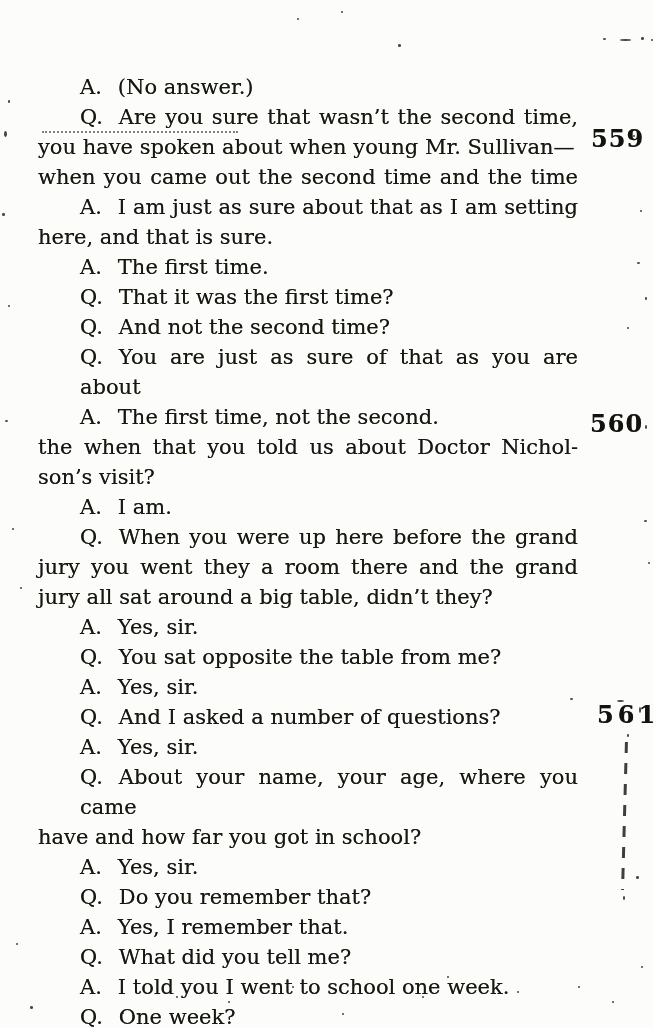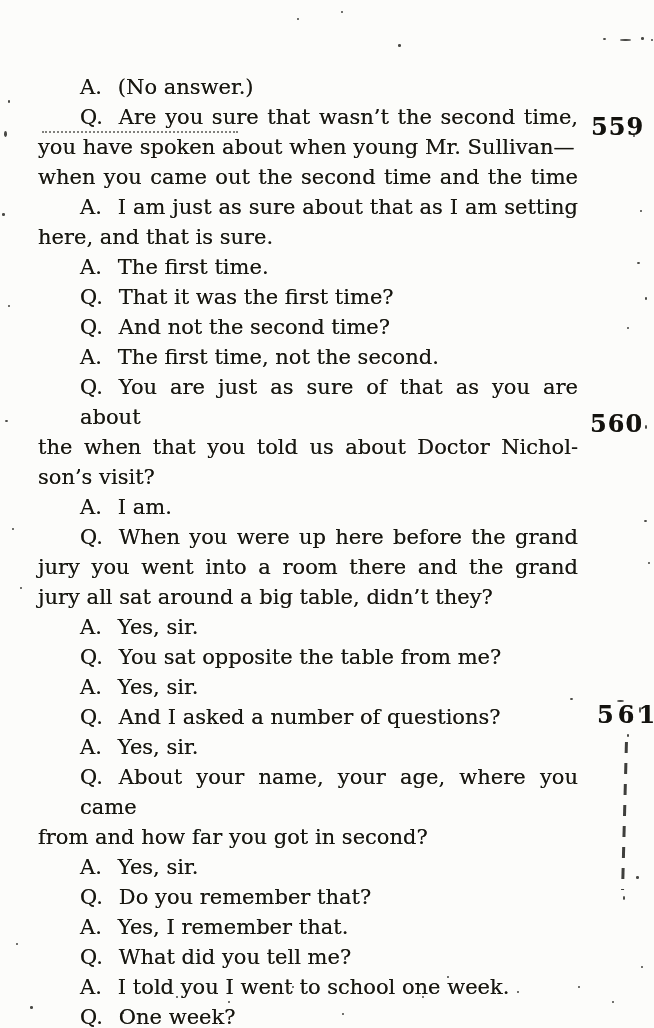--- a/index.html
+++ b/index.html
@@ -18,21 +18,21 @@
     text-shadow:0 0 .5px rgba(15,15,10,.65);
   }
   .line{text-align:justify;}
   .line.fill{text-align-last:justify;}
   .line.first{padding-left:42px;}
   .speaker{margin-right:16px;}
   .margin-num{
     position:absolute;font-size:24px;font-weight:bold;color:#13120e;
     text-shadow:0 0 .5px rgba(15,15,10,.6);
   }
-  #mn559{left:591px;top:112px;letter-spacing:1px;}
+  #mn559{left:591px;top:124px;letter-spacing:1px;}
   #mn560{left:590px;top:409px;letter-spacing:1px;}
   #mn561{left:597px;top:700px;letter-spacing:4px;}
   .dotted-smear{
     position:absolute;left:42px;top:126px;width:196px;height:5px;
     border-bottom:2px dotted rgba(25,25,20,.55);
   }
   .vdash{
     position:absolute;left:623px;top:742px;width:3px;height:148px;
     background:repeating-linear-gradient(to bottom,#1d1d1a 0 11px,transparent 11px 21px);
     transform:rotate(1.5deg);opacity:.85;
@@ -54,35 +54,35 @@
   <div class="transcript" id="transcript">
       <div class="line first"><span class="speaker">A.</span>(No answer.)</div>
       <div class="line first fill"><span class="speaker">Q.</span>Are you sure that wasn’t the second time,</div>
       <div class="line">you have spoken about when young Mr. Sullivan—</div>
       <div class="line fill">when you came out the second time and the time</div>
       <div class="line first fill"><span class="speaker">A.</span>I am just as sure about that as I am setting</div>
       <div class="line">here, and that is sure.</div>
       <div class="line first"><span class="speaker">A.</span>The first time.</div>
       <div class="line first"><span class="speaker">Q.</span>That it was the first time?</div>
       <div class="line first"><span class="speaker">Q.</span>And not the second time?</div>
+      <div class="line first fill"><span class="speaker">Q.</span>You are just as sure of that as you are about</div>
       <div class="line first"><span class="speaker">A.</span>The first time, not the second.</div>
-      <div class="line first fill"><span class="speaker">Q.</span>You are just as sure of that as you are about</div>
       <div class="line fill">the when that you told us about Doctor Nichol-</div>
       <div class="line">son’s visit?</div>
       <div class="line first"><span class="speaker">A.</span>I am.</div>
       <div class="line first fill"><span class="speaker">Q.</span>When you were up here before the grand</div>
-      <div class="line fill">jury you went into a room there and the grand</div>
+      <div class="line fill">jury you went they a room there and the grand</div>
       <div class="line">jury all sat around a big table, didn’t they?</div>
       <div class="line first"><span class="speaker">A.</span>Yes, sir.</div>
       <div class="line first"><span class="speaker">Q.</span>You sat opposite the table from me?</div>
       <div class="line first"><span class="speaker">A.</span>Yes, sir.</div>
       <div class="line first"><span class="speaker">Q.</span>And I asked a number of questions?</div>
       <div class="line first"><span class="speaker">A.</span>Yes, sir.</div>
       <div class="line first fill"><span class="speaker">Q.</span>About your name, your age, where you came</div>
-      <div class="line">from and how far you got in second?</div>
+      <div class="line">have and how far you got in school?</div>
       <div class="line first"><span class="speaker">A.</span>Yes, sir.</div>
       <div class="line first"><span class="speaker">Q.</span>Do you remember that?</div>
       <div class="line first"><span class="speaker">A.</span>Yes, I remember that.</div>
       <div class="line first"><span class="speaker">Q.</span>What did you tell me?</div>
       <div class="line first"><span class="speaker">A.</span>I told you I went to school one week.</div>
       <div class="line first"><span class="speaker">Q.</span>One week?</div>
     </div>
 
   <div class="dotted-smear"></div>
 

